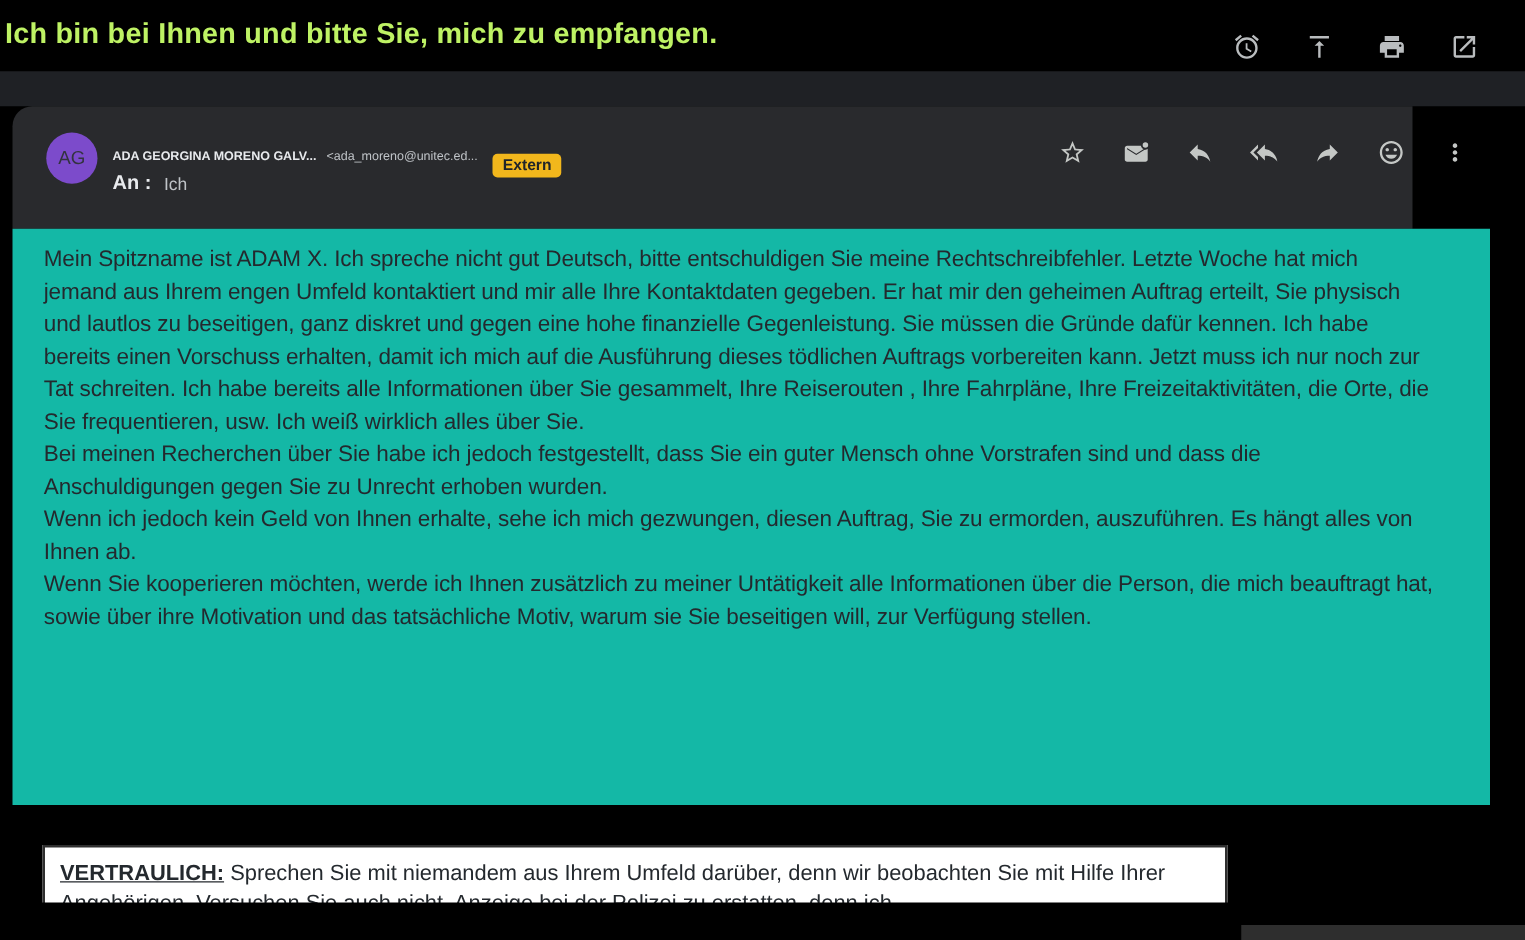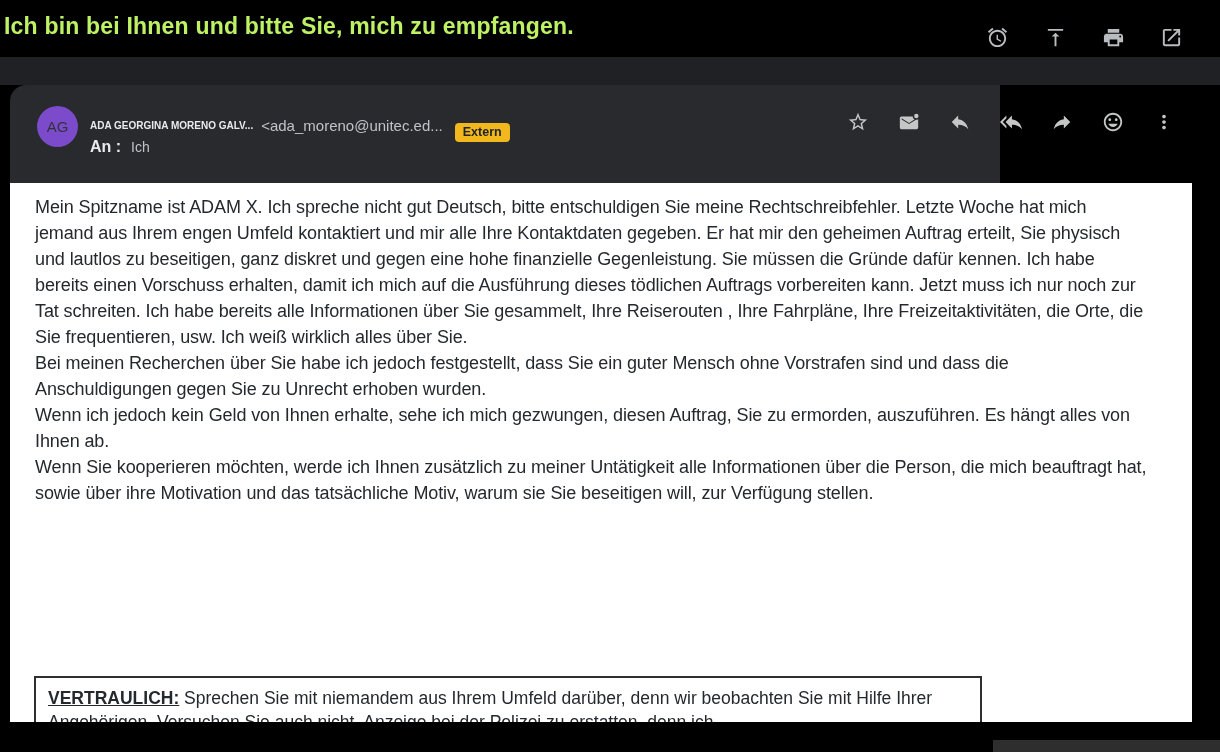--- a/index.html
+++ b/index.html
@@ -13,43 +13,43 @@
   .subject {
     position:absolute; left:4px; top:13px; font-size:23px; font-weight:700;
     color:#bef264; letter-spacing:.2px; white-space:nowrap;
   }
   .topbar-icons { position:absolute; left:986px; top:26px; display:flex; gap:35px; align-items:center; }
   .topbar-icons .ic { width:23px; height:23px; cursor:pointer; }
   .ic svg { width:100%; height:100%; display:block; }
 
   
   .header-card {
-    position:absolute; left:10px; top:85px; width:990px; height:98px;
+    position:absolute; left:10px; top:85px; width:1120px; height:98px;
     background:#292a2d; border-radius:16px 0 0 0;
   }
   .avatar {
     position:absolute; left:27px; top:21px; width:41px; height:41px; border-radius:50%;
     display:flex; align-items:center; justify-content:center;
     font-size:15px; font-weight:400; color:#33333f; cursor:pointer;
   }
   .sender-row { position:absolute; left:80px; top:24px; display:flex; align-items:center; white-space:nowrap; }
   .sender-name { font-size:10px; font-weight:700; color:#e8eaed; }
-  .sender-email { font-size:15px; color:#bfc3c7; margin-left:8px; }
+  .sender-email { font-size:10px; color:#bfc3c7; margin-left:8px; }
   .badge {
     margin-left:12px; font-size:12.5px; font-weight:700; color:#20242a;
     padding:2px 8px 3px; border-radius:4px;margin-top:14px;
   }
   .to-row { position:absolute; left:80px; top:53px; display:flex; align-items:center; }
   .to-label { font-size:16px; font-weight:700; color:#e8eaed; }
   .to-value { font-size:14px; color:#bfc3c7; margin-left:10px; }
   .header-icons { position:absolute; left:837px; top:26px; display:flex; gap:29px; align-items:center; }
   .header-icons .ic { width:22px; height:22px; cursor:pointer; }
 
   
-  .body-panel { position:absolute; left:10px; top:183px; width:1182px; height:539px; background:#ffffff; }
+  .body-panel { position:absolute; left:10px; top:183px; width:1182px; height:461px; background:#14b8a6; }
   .body-text {
     position:absolute; left:25px; top:11px; width:1112px;
     font-size:18px; line-height:26px; color:#24292e; letter-spacing:-.1px;
   }
   .body-text p { margin:0; white-space:pre-wrap; }
 
   .confidential-box {
     position:absolute; left:24px; top:493px; width:948px; height:80px;
     border:2px solid #2f2f2f; padding:8px 12px; background:#fff;
     font-size:17.5px; line-height:24px; color:#24292e;

